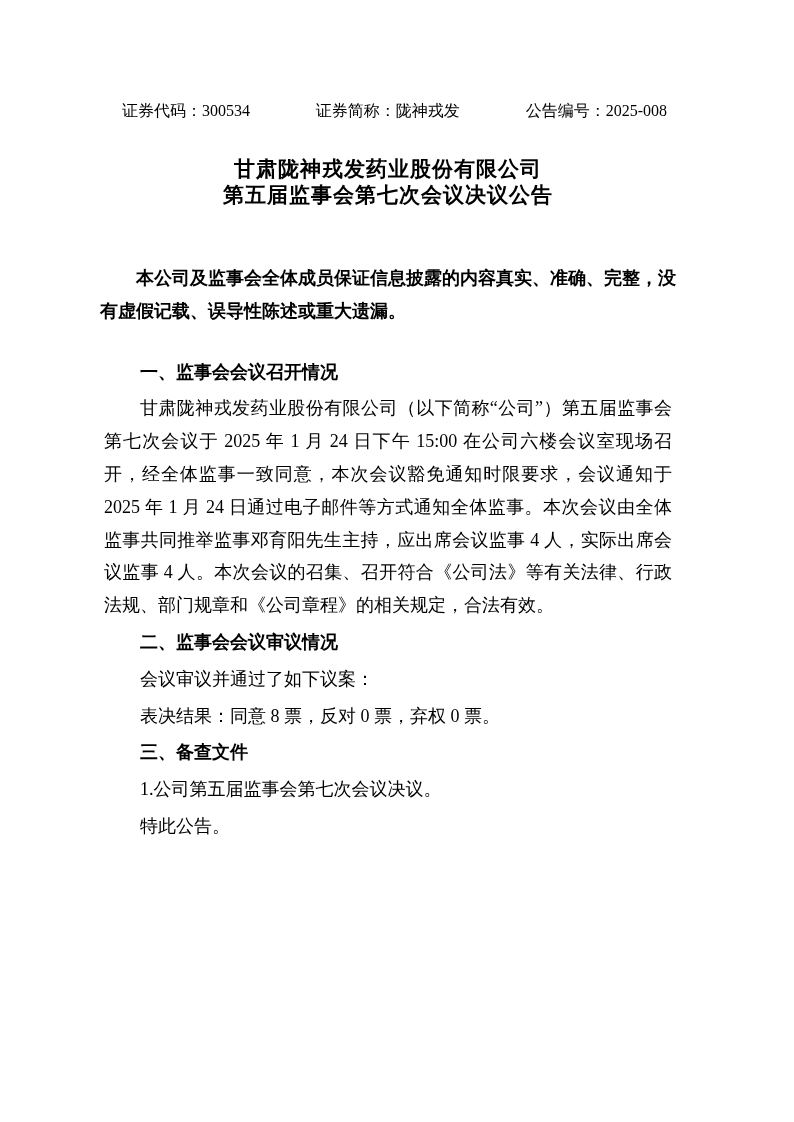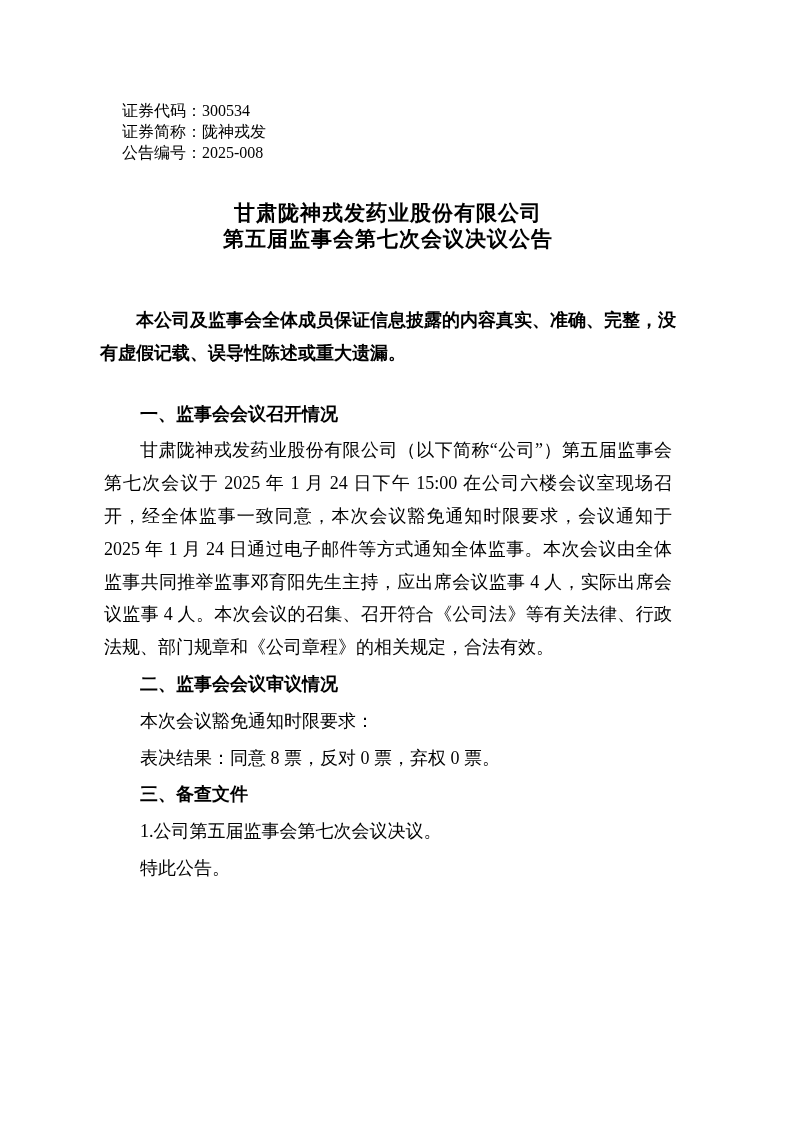--- a/index.html
+++ b/index.html
@@ -14,31 +14,31 @@
     height: 1122px;
     background: #ffffff;
     color: #000000;
     font-family: "Liberation Serif", "DejaVu Serif", serif;
     padding: 100px 118px 0 100px;
     overflow: hidden;
   }
   
   .doc-header {
     display: flex;
+    justify-content: space-between;
     font-size: 16px;
     line-height: 21px;
     margin-left: 22px;
     margin-right: 9px;
     white-space: nowrap;
-    flex-direction: column;
   }
   
   .doc-title {
     text-align: center;
-    font-family: Liberation Serif, serif;
+    font-family: Liberation Mono, monospace;
     font-weight: bold;
     font-size: 21px;
     letter-spacing: 1px;
   }
   .doc-title .t1 { margin-top: 37px; line-height: 26px; }
   .doc-title .t2 { line-height: 26px; }
 
   .doc-body {
     font-size: 18px;
     line-height: 32.8px;
@@ -86,21 +86,21 @@
   </div>
 
   <div class="doc-body">
 
     <p class="statement">本公司及监事会全体成员保证信息披露的内容真实、准确、完整，没有虚假记载、误导性陈述或重大遗漏。</p>
 
     <div class="blocks">
       <p class="block heading">一、监事会会议召开情况</p>
       <p class="block para">甘肃陇神戎发药业股份有限公司（以下简称“公司”）第五届监事会第七次会议于 2025 年 1 月 24 日下午 15:00 在公司六楼会议室现场召开，经全体监事一致同意，本次会议豁免通知时限要求，会议通知于 2025 年 1 月 24 日通过电子邮件等方式通知全体监事。本次会议由全体监事共同推举监事邓育阳先生主持，应出席会议监事 4 人，实际出席会议监事 4 人。本次会议的召集、召开符合《公司法》等有关法律、行政法规、部门规章和《公司章程》的相关规定，合法有效。</p>
       <p class="block heading">二、监事会会议审议情况</p>
-      <p class="block para">本次会议豁免通知时限要求：</p>
+      <p class="block para">会议审议并通过了如下议案：</p>
       <p class="block para">表决结果：同意 8 票，反对 0 票，弃权 0 票。</p>
       <p class="block heading">三、备查文件</p>
       <p class="block para">1.公司第五届监事会第七次会议决议。</p>
       <p class="block para">特此公告。</p>
     </div>
 
 
   </div>
 </div>
 

